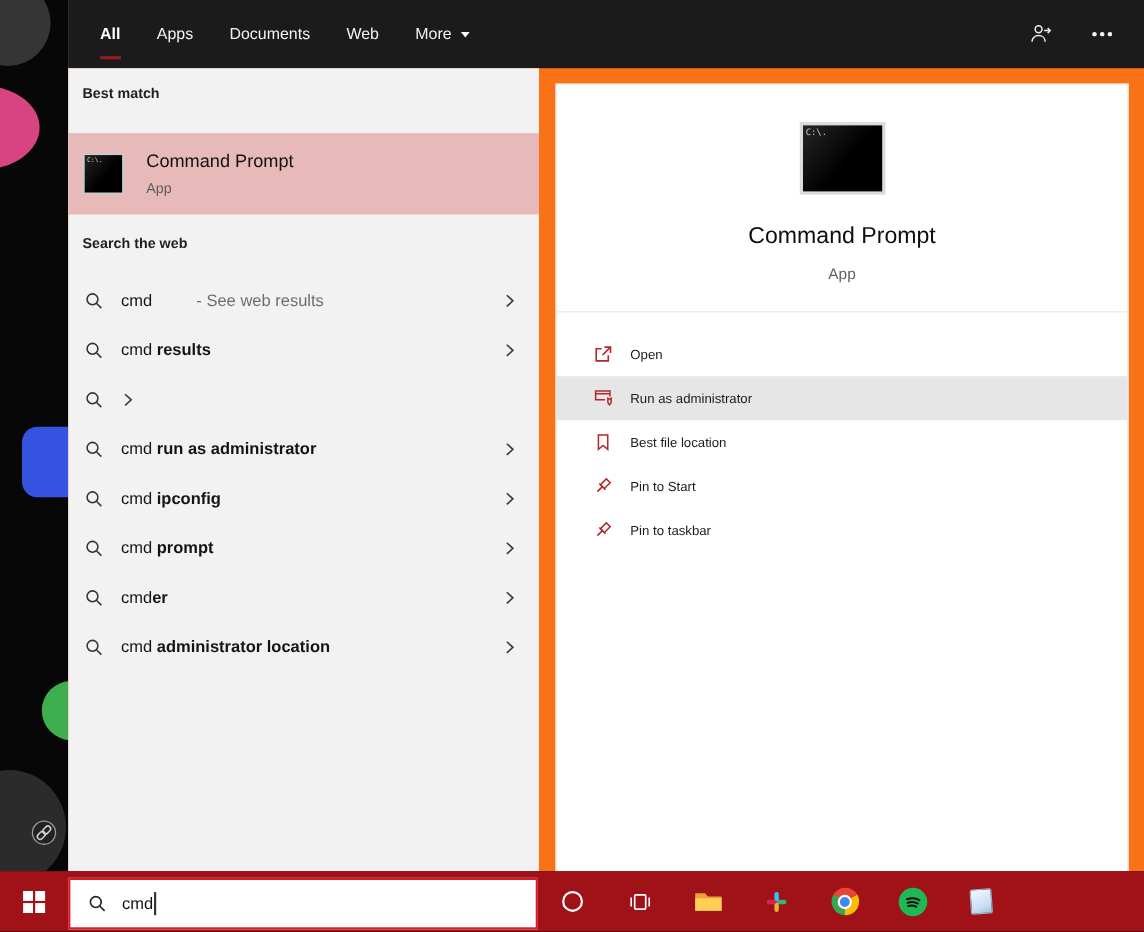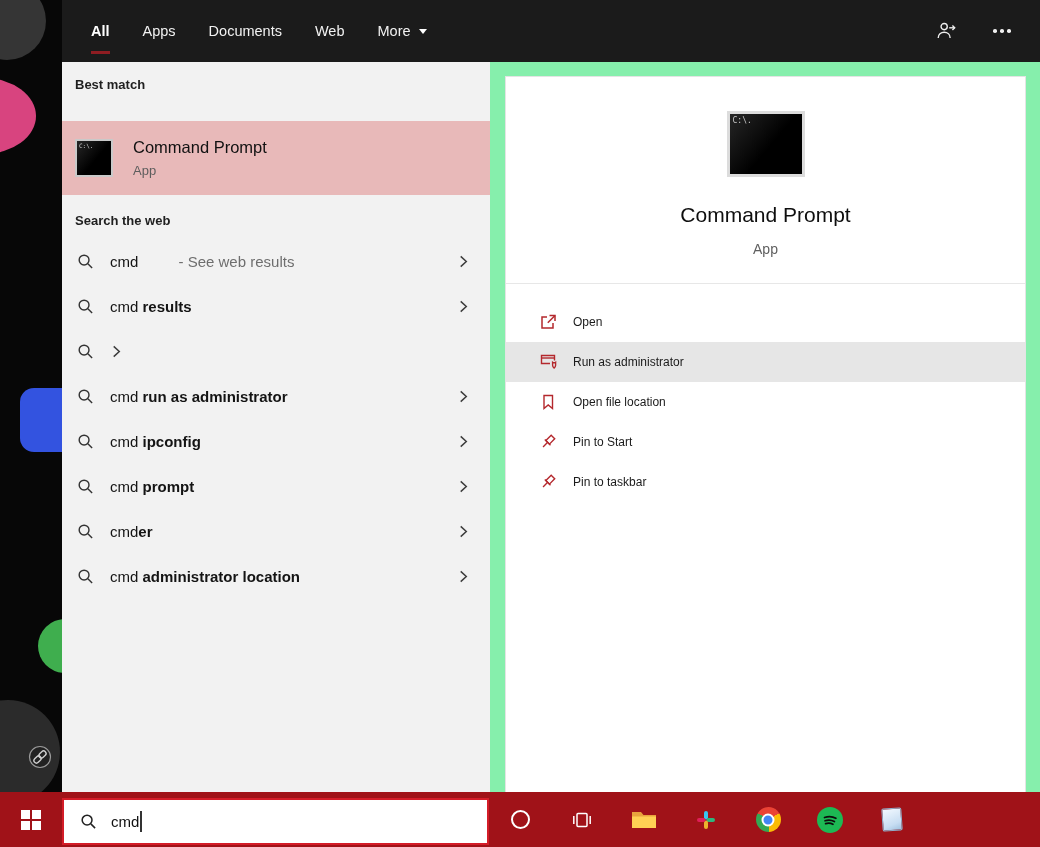--- a/index.html
+++ b/index.html
@@ -11,41 +11,41 @@
   .desktop{position:absolute;left:0;top:0;width:62px;height:792px;background:#070707;overflow:hidden;}
   .blob{position:absolute;border-radius:50%;}
   .blob.gray-top{left:-32px;top:-18px;width:78px;height:78px;background:#353535;}
   .blob.pink{left:-68px;top:78px;width:104px;height:76px;background:#d8447f;border-radius:50%;}
   .blob.blue{left:20px;top:388px;width:74px;height:64px;background:#3353e0;border-radius:14px;}
   .blob.green{left:38px;top:619px;width:54px;height:54px;background:#3fae4e;}
   .blob.gray-bottom{left:-44px;top:700px;width:104px;height:104px;background:#2b2b2b;}
   .shortcut{position:absolute;left:28px;top:745px;width:24px;height:24px;}
 
   
-  .window{position:absolute;left:62px;top:0;width:978px;height:792px;background:#86efac;}
+  .window{position:absolute;left:62px;top:0;width:978px;height:792px;background:#f97316;}
 
   
   .topbar{position:absolute;left:0;top:0;width:100%;height:62px;background:#1b1b1b;
     display:flex;align-items:center;padding:0 26px 0 29px;}
   .tab{position:relative;height:62px;display:flex;align-items:center;margin-right:33px;
     color:#f2f2f2;font-size:14.5px;cursor:pointer;}
   .tab.active{font-weight:700;color:#fff;}
   .tab.active::after{content:"";position:absolute;left:0;right:0;bottom:8px;height:3px;background:#8f1d22;}
   .tab .dd{margin-left:8px;width:0;height:0;border-left:4.5px solid transparent;
     border-right:4.5px solid transparent;border-top:5.5px solid #fff;}
   .topbar-right{margin-left:auto;display:flex;align-items:center;gap:32px;}
   .tb-iconbtn{width:24px;height:24px;display:flex;align-items:center;justify-content:center;cursor:pointer;}
   .dots{display:flex;gap:3.5px;}
   .dots i{width:3.5px;height:3.5px;border-radius:50%;background:#f0f0f0;}
 
   
   .leftpanel{position:absolute;left:0;top:62px;width:428px;height:730px;background:#f2f2f2;}
   .lp-h{font-size:13px;font-weight:700;color:#1f1f1f;padding-left:13px;}
   .lp-h.first{padding-top:15px;margin-bottom:29px;}
-  .lp-h.second{margin-top:18px;margin-bottom:11px;}
+  .lp-h.second{margin-top:18px;margin-bottom:23px;}
   .bestmatch{height:74px;background:#e8b9b9;display:flex;align-items:center;padding-left:13px;cursor:pointer;}
   .bm-text{margin-left:20px;}
   .bm-title{font-size:16.5px;color:#111;}
   .bm-sub{font-size:13px;color:#5d5d5d;margin-top:6px;}
 
   .cmdicon{background:#c9c9c9;padding:2px;}
   .cmdicon .screen{width:100%;height:100%;background:linear-gradient(130deg,#262626 0%,#000 55%);
     position:relative;}
   .cmdicon .ptext{position:absolute;top:1px;left:2px;color:#c8c8c8;
     font-family:"DejaVu Sans Mono",monospace;}
@@ -280,21 +280,21 @@
             <path d="M11 10.5H2.5v-8h13v5"></path>
               <path d="M2.5 5h13"></path>
             <path d="M13.6 9.2c1 .7 2 .7 3 0v3c0 1.6-1.4 2.7-1.5 2.8-.1-.1-1.5-1.2-1.5-2.8v-3z"></path>
           </svg>
           <span>Run as administrator</span>
         </div>
         <div class="action-row">
           <svg class="action-icon" viewBox="0 0 18 18" fill="none" stroke="currentColor" stroke-width="1.4">
             <path d="M5 2.5h8.5v13L9.2 12l-4.2 3.5v-13z"></path>
           </svg>
-          <span>Open file location</span>
+          <span>Best file location</span>
         </div>
         <div class="action-row">
           <svg class="action-icon" viewBox="0 0 18 18" fill="none" stroke="currentColor" stroke-width="1.4">
             <g transform="rotate(45 9 9)">
                 <rect x="6.5" y="2" width="5" height="7.5"></rect>
                 <path d="M5 9.5h8"></path>
                 <path d="M9 9.5V16"></path>
               </g>
           </svg>
           <span>Pin to Start</span>

